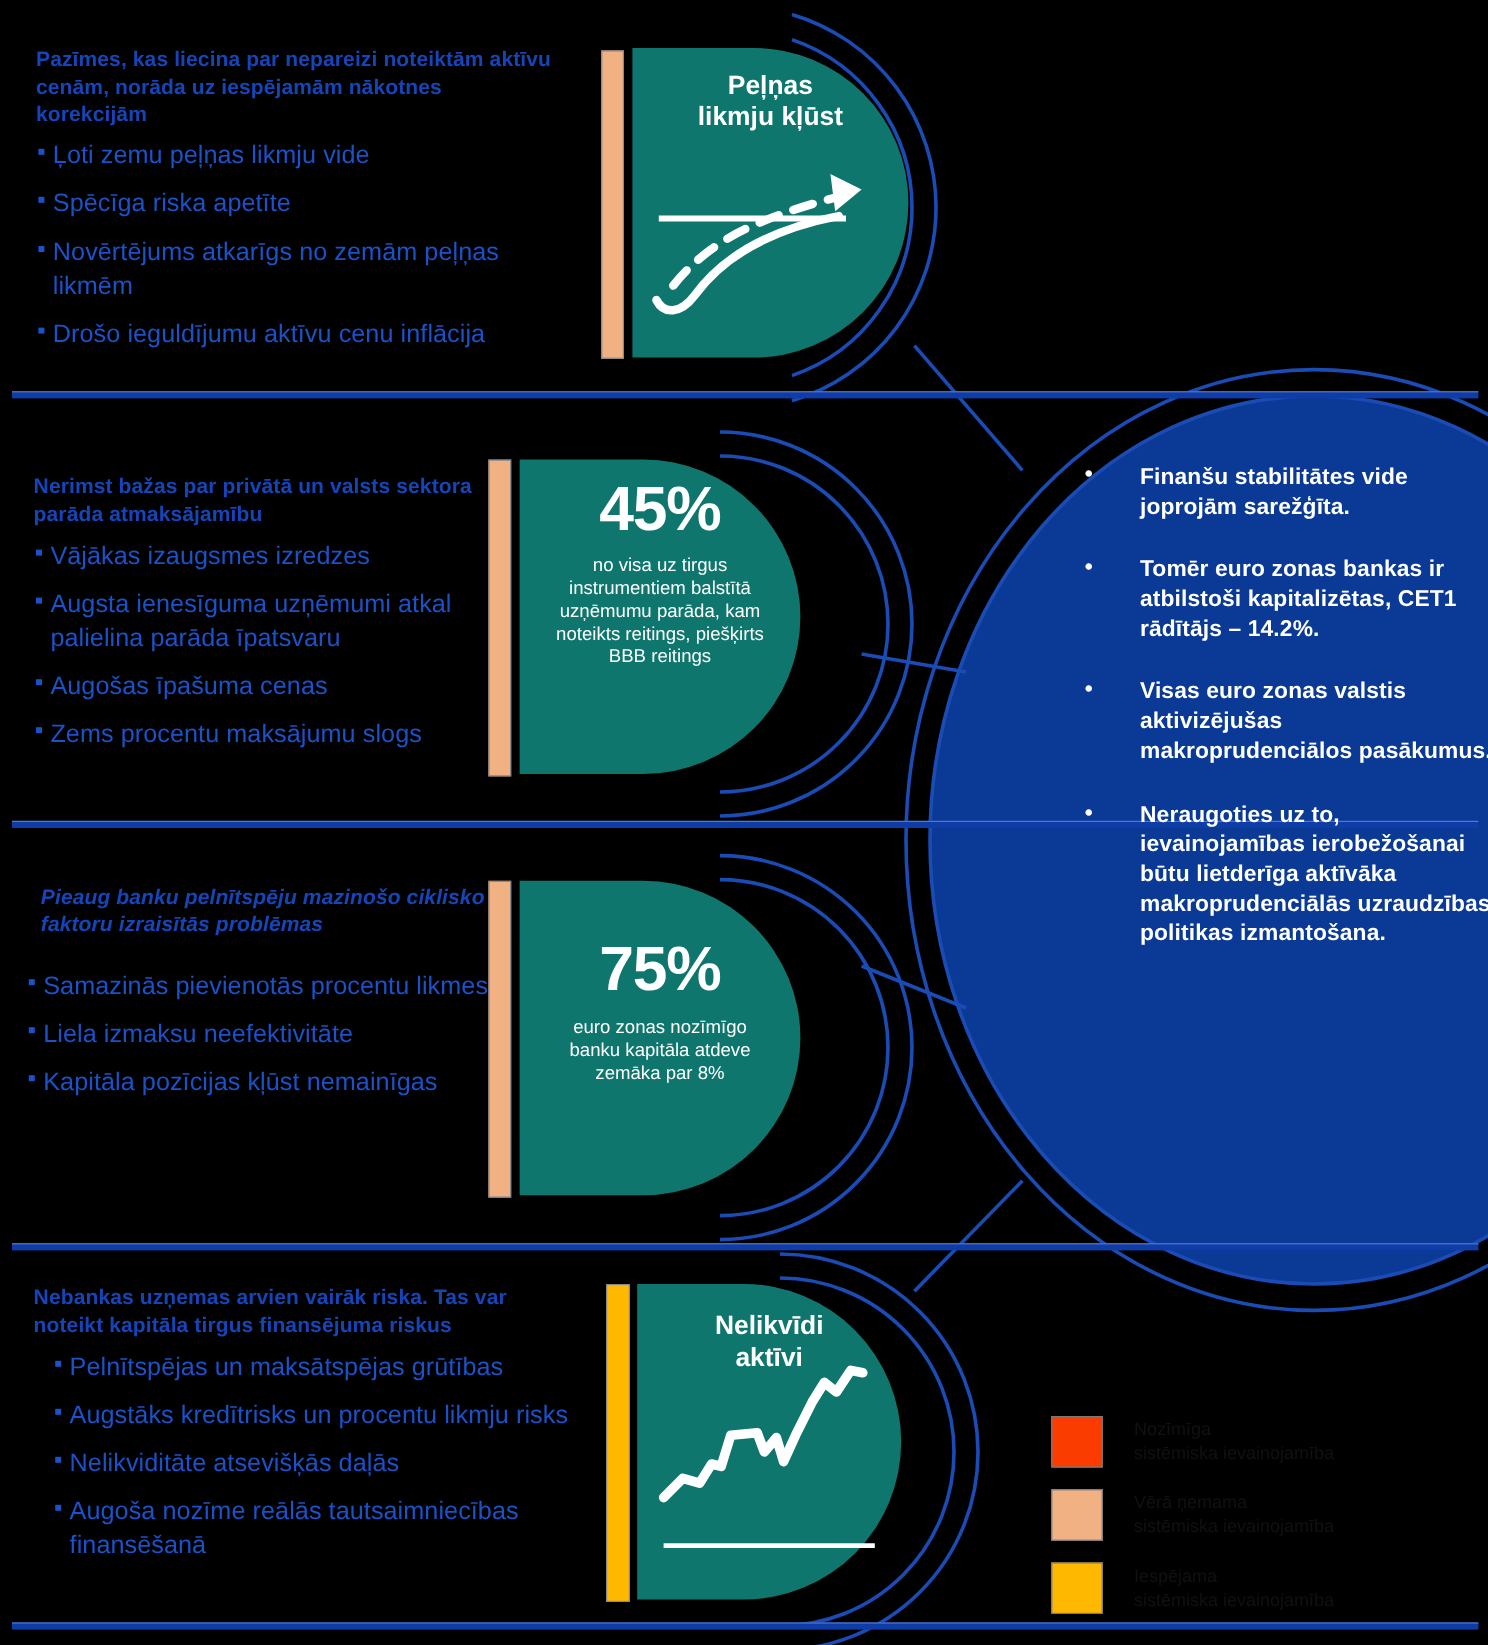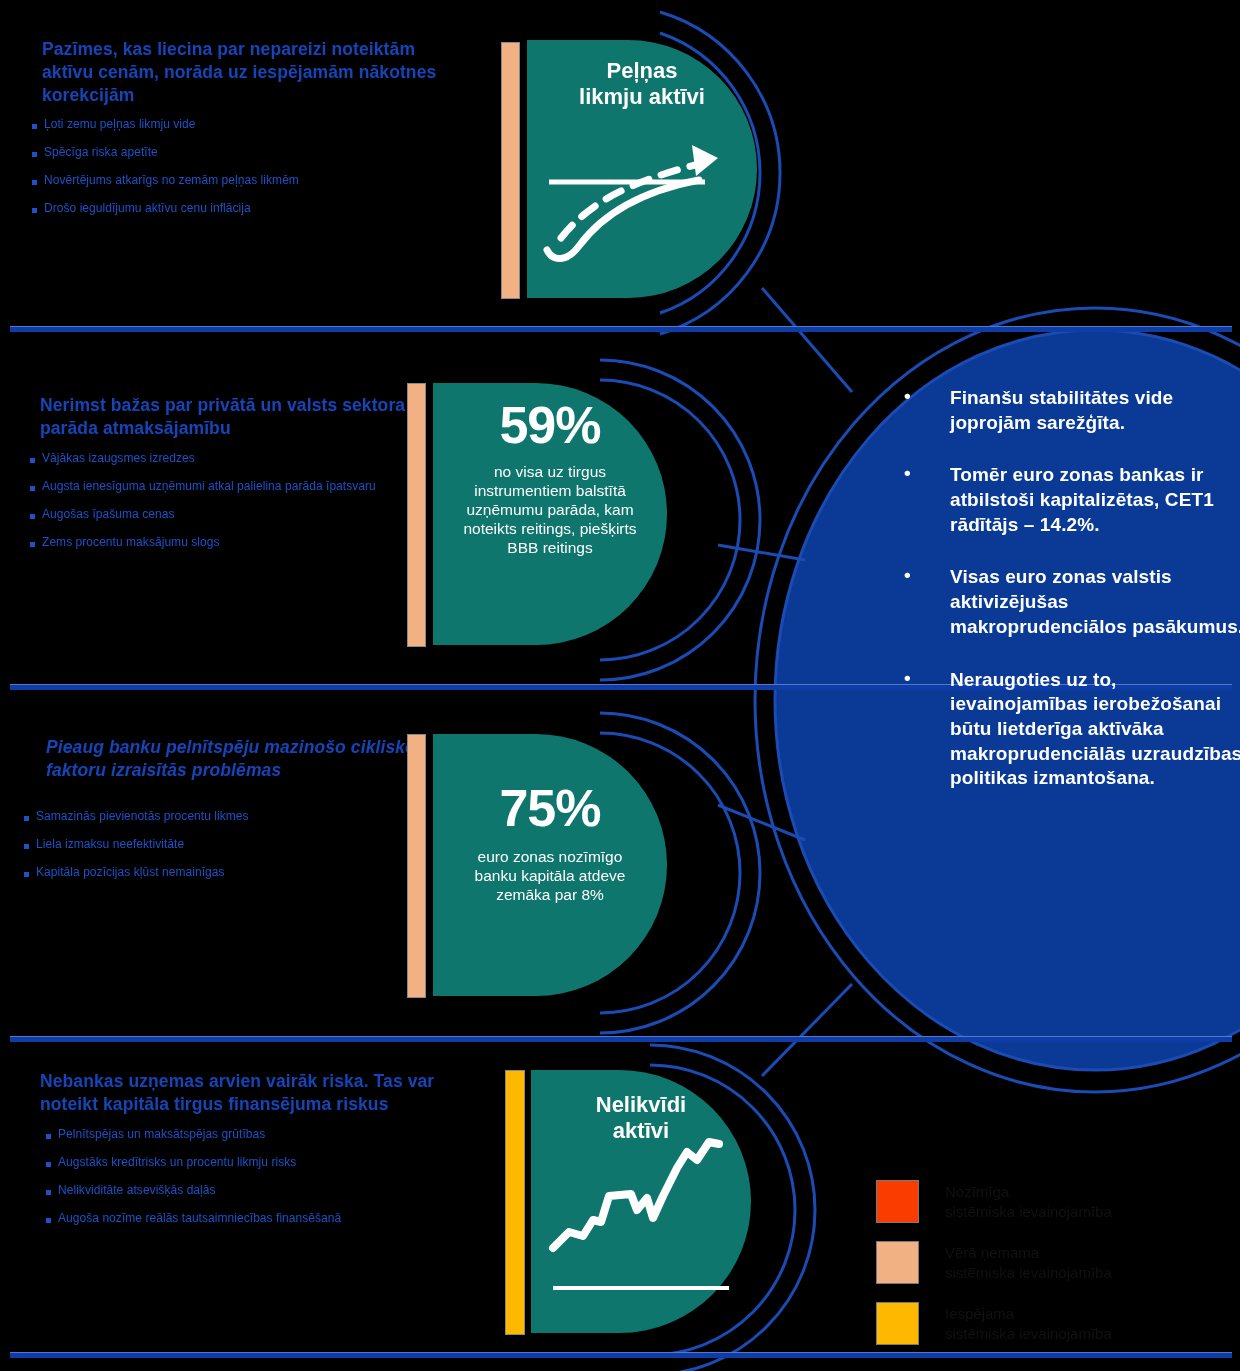--- a/index.html
+++ b/index.html
@@ -8,25 +8,25 @@
 
   .canvas{position:absolute;inset:0;width:1240px;height:1371px;}
 
   
   #bg{position:absolute;left:0;top:0;width:1240px;height:1371px;z-index:1;}
 
   
   .panel{position:absolute;z-index:5;color:#1F4FBF;}
   .panel .ptitle{
     color:#1545B8;font-weight:bold;font-size:17.5px;line-height:1.30;
-    letter-spacing:.1px;margin:0 0 10px 12px;
+    letter-spacing:.1px;margin:0 0 10px 0;
   }
   .panel ul{list-style:none;margin:0;padding:0;}
   .panel li{
-    color:#1C52C9;font-size:12px;line-height:1.34;margin:0 0 12px 0;
+    color:#1C52C9;font-size:21px;line-height:1.34;margin:0 0 12px 0;
     position:relative;padding-left:14px;letter-spacing:.05px;
   }
   .panel li:before{
     content:"";position:absolute;left:2px;top:8px;width:5px;height:5px;
     background:#1C52C9;
   }
   .panel li.indent{padding-left:30px;}
   .panel li.indent:before{left:18px;}
 
   .rule{position:absolute;left:10px;width:1222px;height:5px;
@@ -106,21 +106,21 @@
       <li>Novērtējums atkarīgs no zemām peļņas likmēm</li>
       <li>Drošo ieguldījumu aktīvu cenu inflācija</li>
     </ul>
   </div>
 
   <div class="vbar" style="left:501px;top:42px;width:17px;height:255px;background:#F2B183;"></div>
 
   <div class="node d-shape" style="left:527px;top:40px;width:230px;height:258px;padding-top:18px;">
     <div class="cap">
       <span>Peļņas</span><br>
-      <span>likmju aktīvi</span>
+      <span>likmju kļūst</span>
     </div>
     <svg class="nodeart" viewBox="0 0 230 258">
       <line x1="22" y1="142" x2="178" y2="142" stroke="#fff" stroke-width="5"></line>
       <path d="M 20 210 C 26 222 40 222 52 206 C 74 176 110 152 172 140" fill="none" stroke="#fff" stroke-width="7" stroke-linecap="round"></path>
       <path d="M 34 198 C 48 180 70 162 96 150 C 122 138 148 130 172 124" fill="none" stroke="#fff" stroke-width="7" stroke-linecap="round" stroke-dasharray="17 13"></path>
       <polygon points="165,105 191,118 169,136" fill="#fff"></polygon>
     </svg>
   </div>
 
   <div class="panel" style="left:28px;top:394px;width:400px;">
@@ -129,21 +129,21 @@
       <li>Vājākas izaugsmes izredzes</li>
       <li>Augsta ienesīguma uzņēmumi atkal palielina parāda īpatsvaru</li>
       <li>Augošas īpašuma cenas</li>
       <li>Zems procentu maksājumu slogs</li>
     </ul>
   </div>
 
   <div class="vbar" style="left:407px;top:383px;width:17px;height:262px;background:#F2B183;"></div>
 
   <div class="node d-shape" style="left:433px;top:383px;width:234px;height:262px;padding:16px 20px 0 20px;">
-    <div class="big">59%</div>
+    <div class="big">45%</div>
     <div class="sub" style="margin-top:12px;">no visa uz tirgus instrumentiem balstītā uzņēmumu parāda, kam noteikts reitings, piešķirts BBB reitings</div>
   </div>
 
   <div class="panel" style="left:22px;top:736px;width:400px;">
     <div class="ptitle" style="padding-left:12px;font-style:italic;">Pieaug banku pelnītspēju mazinošo ciklisko faktoru izraisītās problēmas</div>
     <ul style="margin-top:26px;">
       <li>Samazinās pievienotās procentu likmes</li>
       <li>Liela izmaksu neefektivitāte</li>
       <li>Kapitāla pozīcijas kļūst nemainīgas</li>
     </ul>

